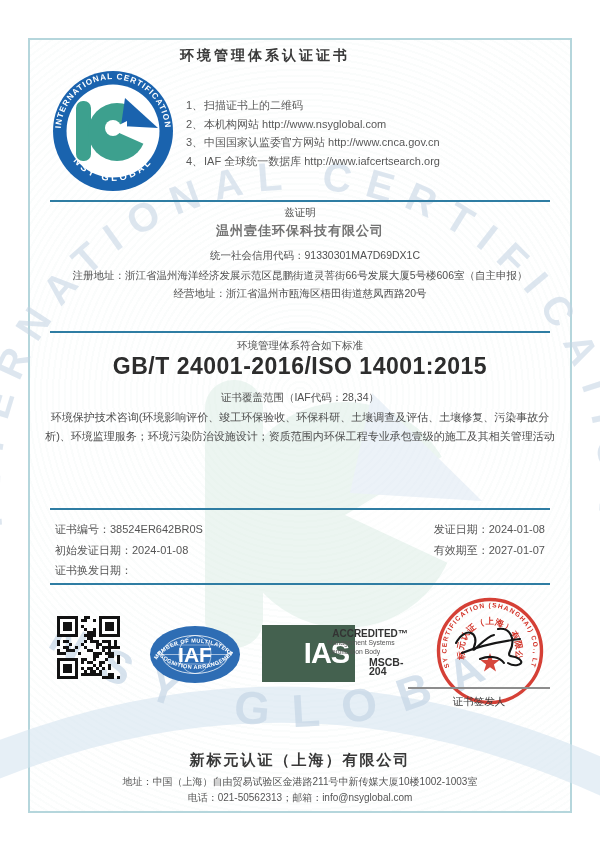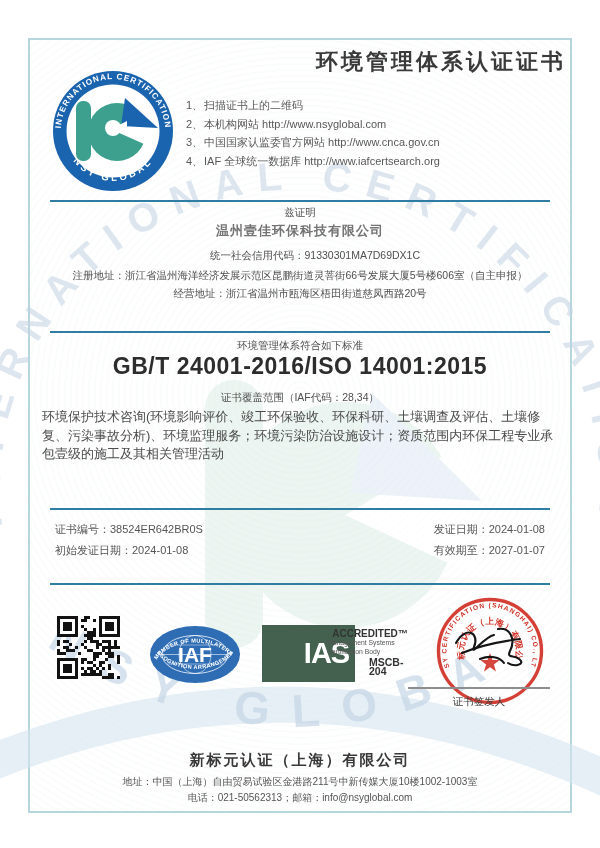--- a/index.html
+++ b/index.html
@@ -4,34 +4,34 @@
 <style>
   html,body{margin:0;padding:0;background:#fff;}
   .page{position:relative;width:600px;height:848px;background:#fff;overflow:hidden;
         font-family:"Liberation Sans","DejaVu Sans",sans-serif;color:#444;}
   .abs{position:absolute;}
   .frame{position:absolute;left:28px;top:38px;right:28px;bottom:35px;border:2px solid #b5d6dc;
          background:
          repeating-radial-gradient(circle at 50% 46%, rgba(170,205,195,0.05) 0 2px, rgba(255,255,255,0) 2px 6px);}
   .wm{position:absolute;left:0;top:0;width:600px;height:848px;pointer-events:none;}
   .center{left:0;right:0;text-align:center;}
-  .title{top:47px;left:180px;width:386px;text-align:right;font-size:22px;font-weight:700;
+  .title{top:47px;left:180px;width:386px;text-align:left;font-size:14px;font-weight:700;
          color:#3a3a3a;letter-spacing:3px;}
   .intro{top:96px;left:186px;width:372px;font-size:11px;color:#585858;line-height:18.5px;}
   .q-item span.n{display:inline-block;width:18px;}
   .divider{position:absolute;left:50px;width:500px;height:2px;background:#2f7da3;}
   .small-c{font-size:10.5px;color:#4f4f4f;}
   .company{top:222px;font-size:13px;font-weight:700;color:#737373;letter-spacing:1px;}
   .credit{top:249px;margin-left:30px;}
   .reg{top:269px;}
   .biz{top:287px;}
   .std-head{top:339px;}
   .std-code{top:353px;font-size:23px;font-weight:800;color:#2d2d2d;letter-spacing:0.5px;}
   .scope-label{top:391px;}
-  .scope-text{top:408px;left:42px;width:516px;text-align:left;font-size:13px;color:#4c4c4c;line-height:18.5px;}
+  .scope-text{top:408px;left:42px;width:516px;text-align:center;font-size:11px;color:#4c4c4c;line-height:18.5px;}
   .info-row{position:absolute;left:55px;right:55px;display:flex;justify-content:space-between;
             font-size:11px;color:#555;}
   .ir1{top:522px;} .ir2{top:543px;} .ir3{top:563px;}
   .qr{left:57px;top:616px;width:63px;height:63px;}
   .iaf{left:149px;top:625px;width:92px;height:59px;}
   .ias-box{left:262px;top:625px;width:57px;height:57px;background:#44614f;color:#fff;
            display:flex;align-items:center;justify-content:center;font-size:29px;font-weight:700;letter-spacing:-1px;padding-left:36px;}
   .ias-text{left:327px;top:629px;width:86px;line-height:9px;}
   .ias-text .l1{font-size:10px;font-weight:700;color:#333;text-align:center;}
   .ias-text .l2{font-size:6.8px;color:#555;}
@@ -128,20 +128,24 @@
 
   <div class="divider" style="top:508px"></div>
 
   <div class="info-row ir1">
     <span><span>证书编号：</span><span>38524ER642BR0S</span></span>
     <span><span>发证日期：</span><span>2024-01-08</span></span>
   </div>
   <div class="info-row ir2">
     <span><span>初始发证日期：</span><span>2024-01-08</span></span>
     <span><span>有效期至：</span><span>2027-01-07</span></span>
+  </div>
+  <div class="info-row ir3">
+    <span><span>证书换发日期：</span><span></span></span>
+    <span></span>
   </div>
 
   <div class="divider" style="top:583px"></div>
 
   <div class="abs qr"><svg width="63" height="63" viewBox="0 0 63 63" fill="#121212">
         <rect x="27" y="0" width="3" height="3"></rect>
         <rect x="30" y="0" width="3" height="3"></rect>
         <rect x="24" y="3" width="3" height="3"></rect>
         <rect x="27" y="3" width="3" height="3"></rect>
         <rect x="36" y="3" width="3" height="3"></rect>

